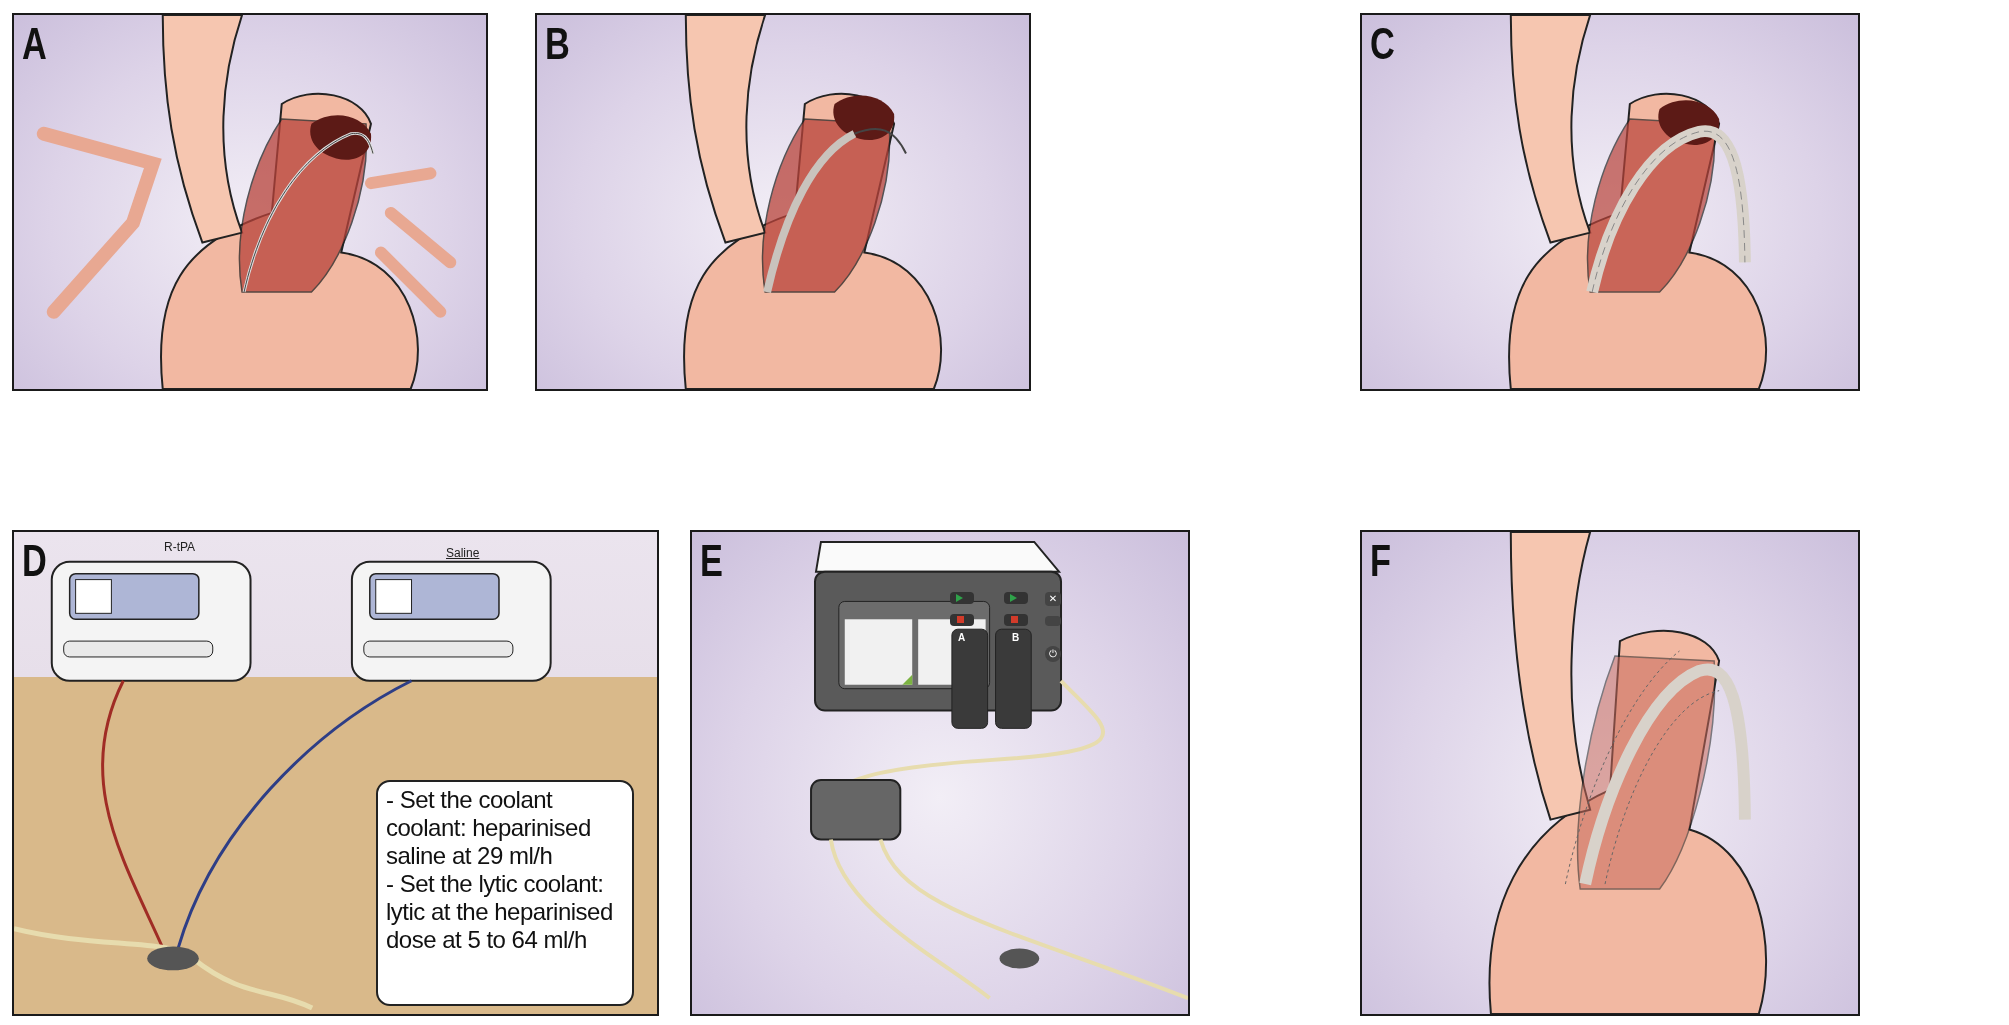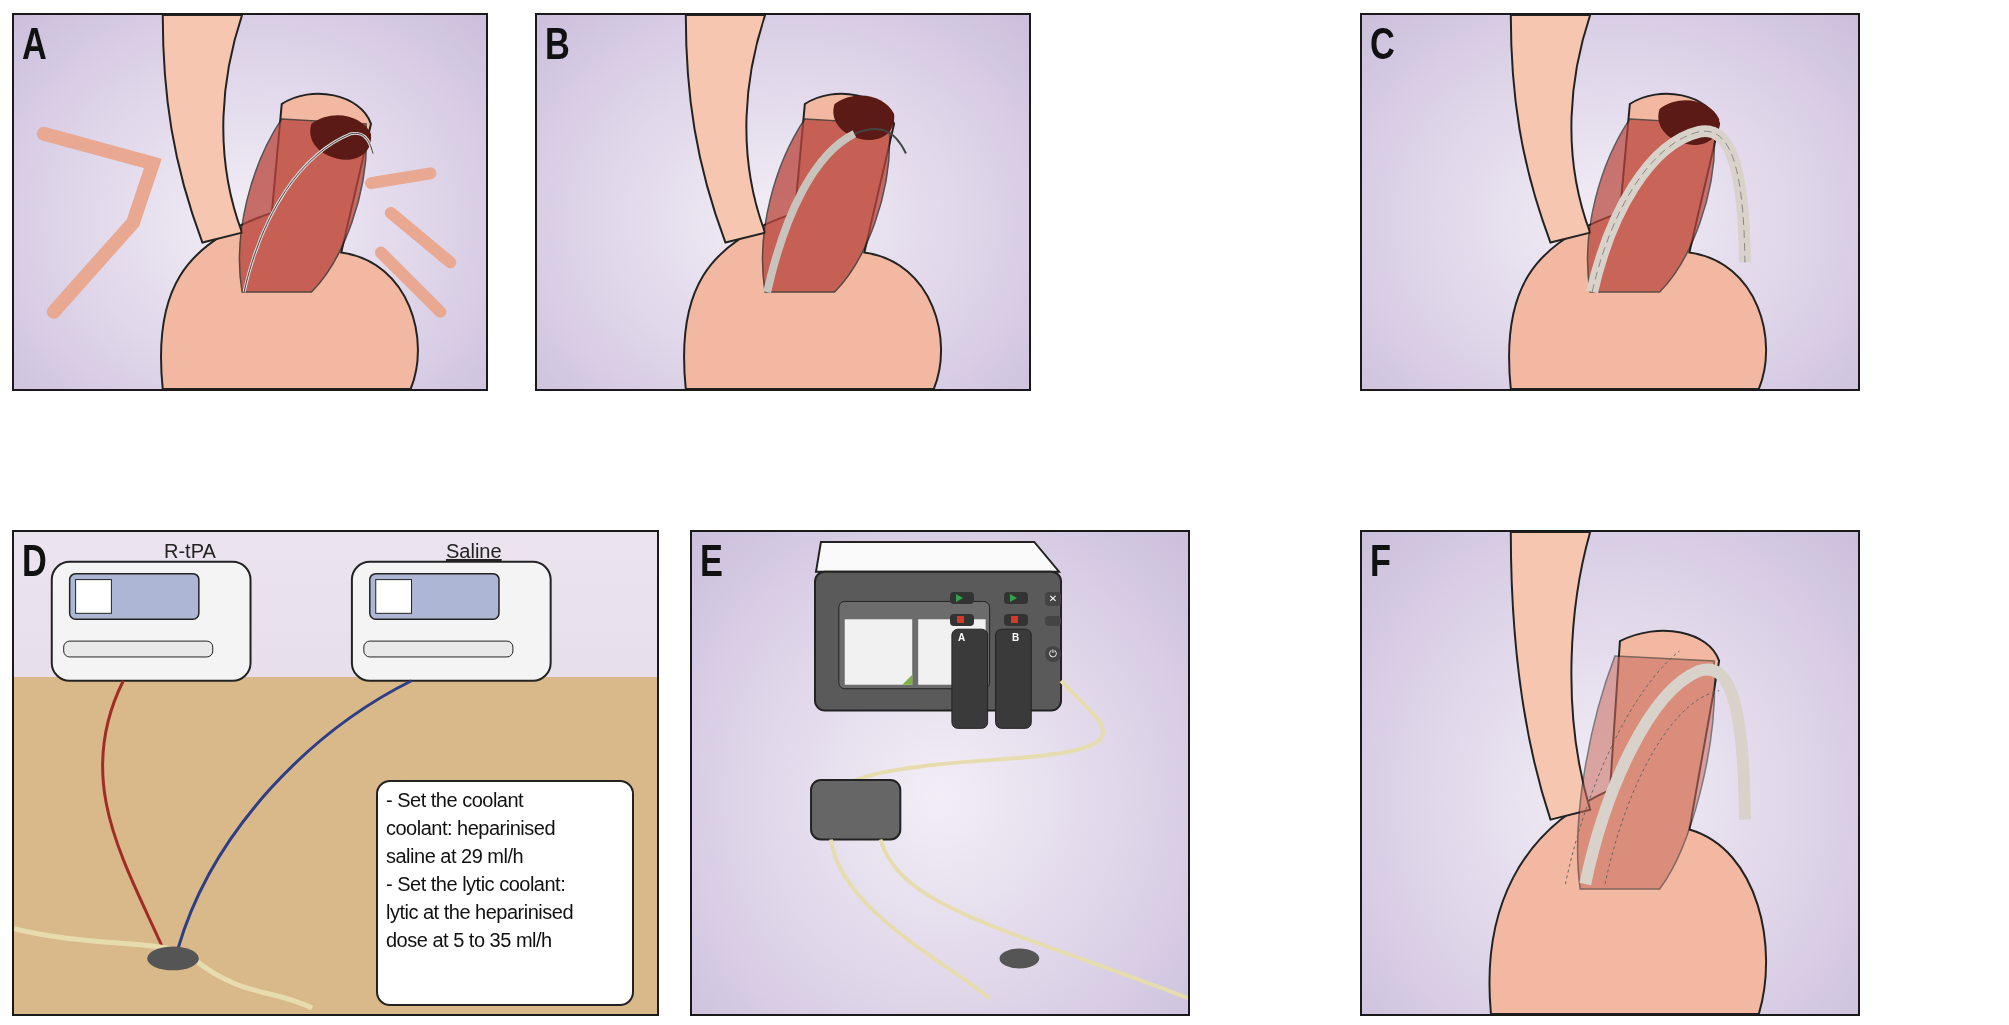--- a/index.html
+++ b/index.html
@@ -2,23 +2,23 @@
 <html><head>
 <meta charset="utf-8">
 <style>
   html,body{margin:0;padding:0;background:#ffffff;}
   body{width:2009px;height:1025px;position:relative;overflow:hidden;font-family:"Liberation Sans",sans-serif;}
   .panel{position:absolute;border:2px solid #1a1a1a;box-sizing:border-box;overflow:hidden;
     background:radial-gradient(ellipse at 50% 55%, #f2eef6 0%, #ddd3e8 60%, #cbbfdc 100%);}
   .panel-letter{position:absolute;left:8px;top:4px;font-family:"Liberation Sans",sans-serif;font-weight:bold;
     font-size:44px;line-height:50px;color:#111;transform:scaleX(0.78);transform-origin:left top;}
   .art{position:absolute;left:0;top:0;width:100%;height:100%;}
-  .pump-label{position:absolute;font-size:20px;color:#222;}
+  .pump-label{position:absolute;font-size:12px;color:#222;}
   .note-box{position:absolute;background:#fff;border:2px solid #222;border-radius:14px;box-sizing:border-box;
-    padding:4px 8px;font-family:"Liberation Sans",sans-serif;font-size:20px;line-height:28px;color:#111;
+    padding:4px 8px;font-family:"Liberation Sans",sans-serif;font-size:24px;line-height:28px;color:#111;
     transform-origin:left top;}
   .note-line{display:block;white-space:nowrap;letter-spacing:-0.5px;}
 </style>
 </head>
 <body>
 
 <div class="panel" style="left:12px;top:13px;width:476px;height:378px;">
   <svg class="art" viewBox="0 0 476 378" preserveAspectRatio="none">
     <path d="M150 378 C140 280 170 230 260 200 L270 90 C300 70 350 80 360 110 L330 240 C400 250 420 330 400 378 Z" fill="#f2b8a2" stroke="#222" stroke-width="2"></path>
     <path d="M150 0 L230 0 C210 60 200 140 230 220 L190 230 C160 150 150 80 150 0 Z" fill="#f6c6b0" stroke="#222" stroke-width="2"></path>
@@ -69,28 +69,28 @@
       <rect x="358" y="42" width="130" height="46" rx="6" fill="#aeb6d6" stroke="#222" stroke-width="1.5"></rect>
       <rect x="364" y="48" width="36" height="34" fill="#fff" stroke="#222"></rect>
       <rect x="352" y="110" width="150" height="16" rx="6" fill="#e9e9e9" stroke="#222"></rect>
     </g>
     <path d="M110 150 C60 250 110 330 150 420" fill="none" stroke="#a02c25" stroke-width="3"></path>
     <path d="M400 150 C300 200 200 300 165 420" fill="none" stroke="#2e3e86" stroke-width="3"></path>
     <path d="M0 400 C80 420 160 410 180 430 C230 470 260 460 300 480" fill="none" stroke="#e7dcae" stroke-width="5"></path>
     <ellipse cx="160" cy="430" rx="26" ry="12" fill="#555"></ellipse>
   </svg>
   <div class="pump-label" style="left:150px;top:8px;">R-tPA</div>
-  <div class="pump-label" style="left:432px;top:8px;text-decoration:underline;">Saline</div>
+  <div class="pump-label" style="left:432px;top:14px;text-decoration:underline;">Saline</div>
   <div class="note-box" style="left:362px;top:248px;width:258px;height:226px;">
     <span class="note-line">- Set the coolant</span>
     <span class="note-line">coolant: heparinised</span>
     <span class="note-line">saline at 29 ml/h</span>
     <span class="note-line">- Set the lytic coolant:</span>
     <span class="note-line">lytic at the heparinised</span>
-    <span class="note-line">dose at 5 to 35 ml/h</span>
+    <span class="note-line">dose at 5 to 64 ml/h</span>
   </div>
   <div class="panel-letter">D</div>
 </div>
 
 <div class="panel" style="left:690px;top:530px;width:500px;height:486px;">
   <svg class="art" viewBox="0 0 500 486" preserveAspectRatio="none">
     <g>
       <path d="M130 10 L345 10 L370 40 L125 40 Z" fill="#fafafa" stroke="#222" stroke-width="2"></path>
       <rect x="124" y="40" width="248" height="140" rx="10" fill="#5a5a5a" stroke="#222" stroke-width="2"></rect>
       <rect x="148" y="70" width="152" height="88" rx="6" fill="#6c6c6c" stroke="#222"></rect>

